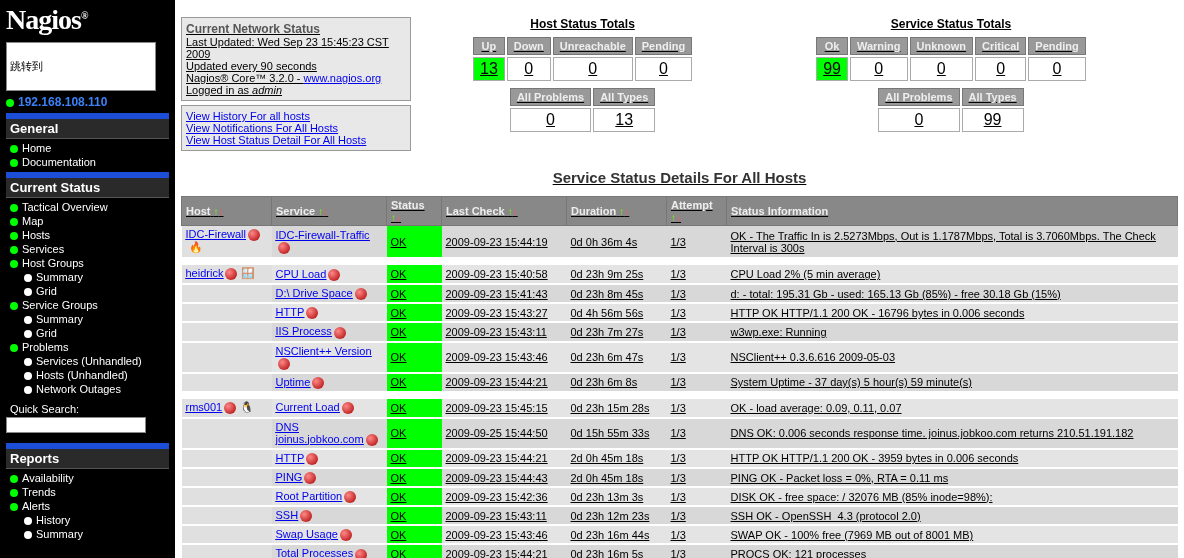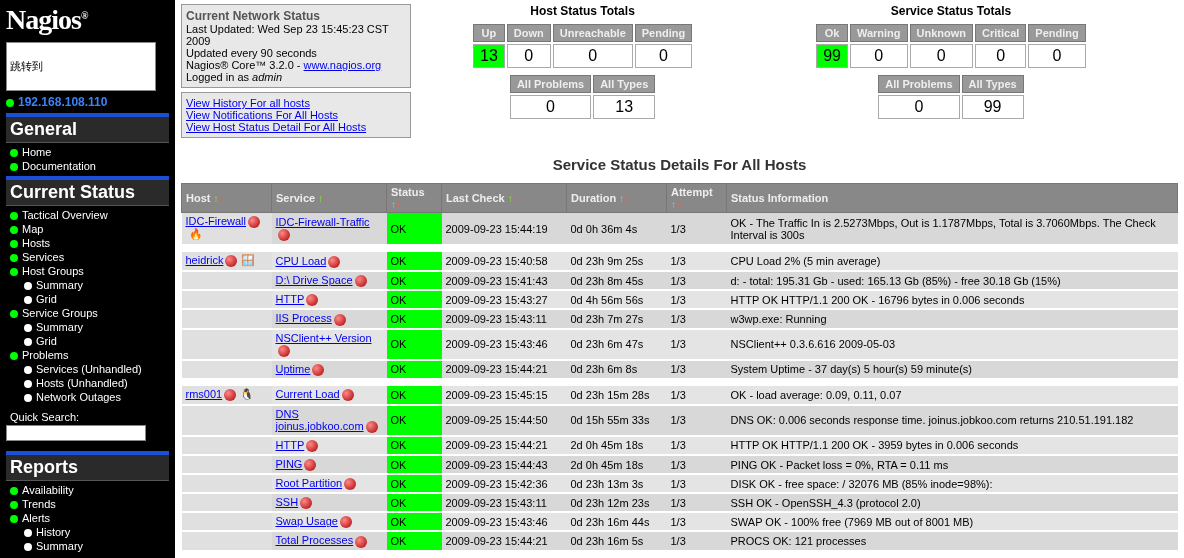--- a/index.html
+++ b/index.html
@@ -7,24 +7,24 @@
   .container { display:flex; width:1184px; height:558px; }
   
   .sidebar { width:175px; background:#000; color:#fff; padding:4px 6px; overflow:hidden; }
   .logo { font-family:"Times New Roman",serif; font-size:28px; font-weight:bold; color:#fff; letter-spacing:-1px; margin-bottom:6px; }
   .logo sup { font-size:10px; }
   .side-input { width:150px; background:#fff; color:#000; border:1px solid #888; padding:16px 3px; font-size:11px; margin-bottom:4px; }
   .bullet { display:inline-block; width:8px; height:8px; border-radius:50%; background:#0f0; margin-right:4px; vertical-align:middle; }
   .bullet.white { background:#fff; }
   .side-link { color:#fff; font-size:11px; display:block; padding:1px 0 1px 4px; }
   .side-sub { padding-left:18px; }
-  .side-head { background:#2a2a2a; color:#fff; font-weight:bold; font-size:18px; padding:2px 4px; margin:3px 0 2px 0; border-top:4px solid #1d4ed8; border-bottom:1px solid #555; }
+  .side-head { background:#2a2a2a; color:#fff; font-weight:bold; font-size:13px; padding:2px 4px; margin:3px 0 2px 0; border-top:6px solid #1d4ed8; border-bottom:1px solid #555; }
   .ip { color:#3b82f6; font-weight:bold; font-size:12px; }
   
-  .main { flex:1; padding:4px 6px; overflow:auto; }
+  .main { flex:1; padding:17px 6px; overflow:auto;text-decoration:underline; }
   .toprow { display:flex; gap:60px; align-items:flex-start; }
   .infobox { border:1px solid #999; background:#e8e8e8; padding:4px; font-size:11px; width:230px; }
   .infobox .title { font-weight:bold; color:#555; font-size:12px; }
   .infobox a { color:#00e; text-decoration:underline; }
   .totals { text-align:center; }
   .totals .ttitle { font-weight:bold; font-size:12px; margin-bottom:4px; }
   table.totals-tbl { border-collapse:separate; border-spacing:2px; margin:0 auto; }
   table.totals-tbl th { background:#999; color:#eee; padding:2px 6px; font-size:11px; border:1px solid #777; }
   table.totals-tbl td { background:#fff; border:1px solid #aaa; padding:2px 6px; text-align:center; font-size:16px; }
   td.green { background:#0f0 !important; }

